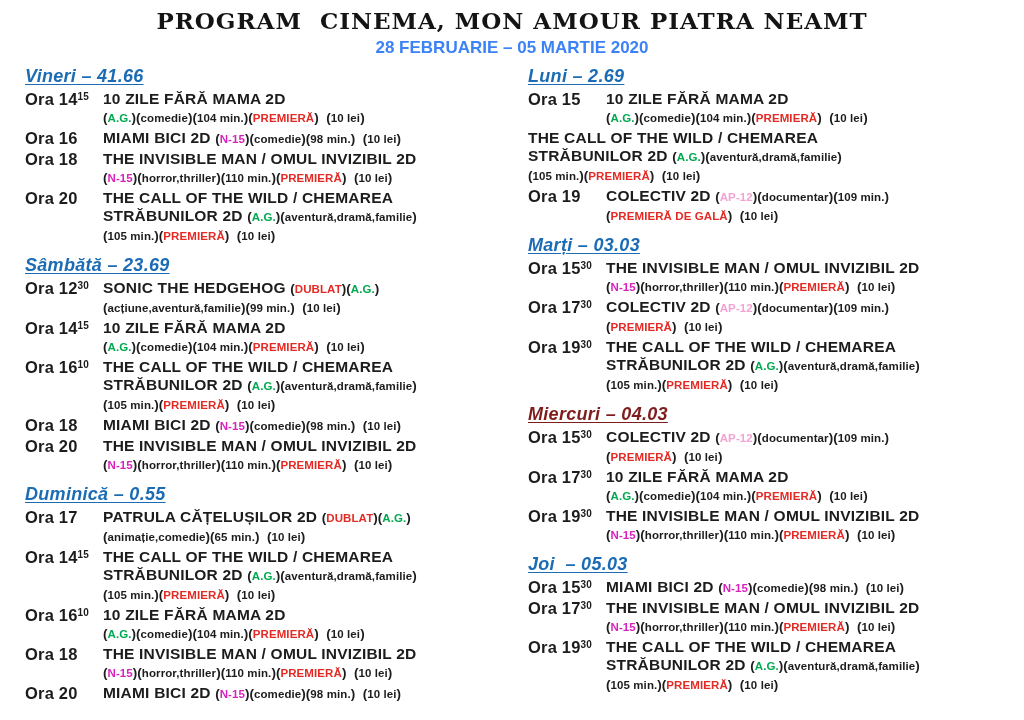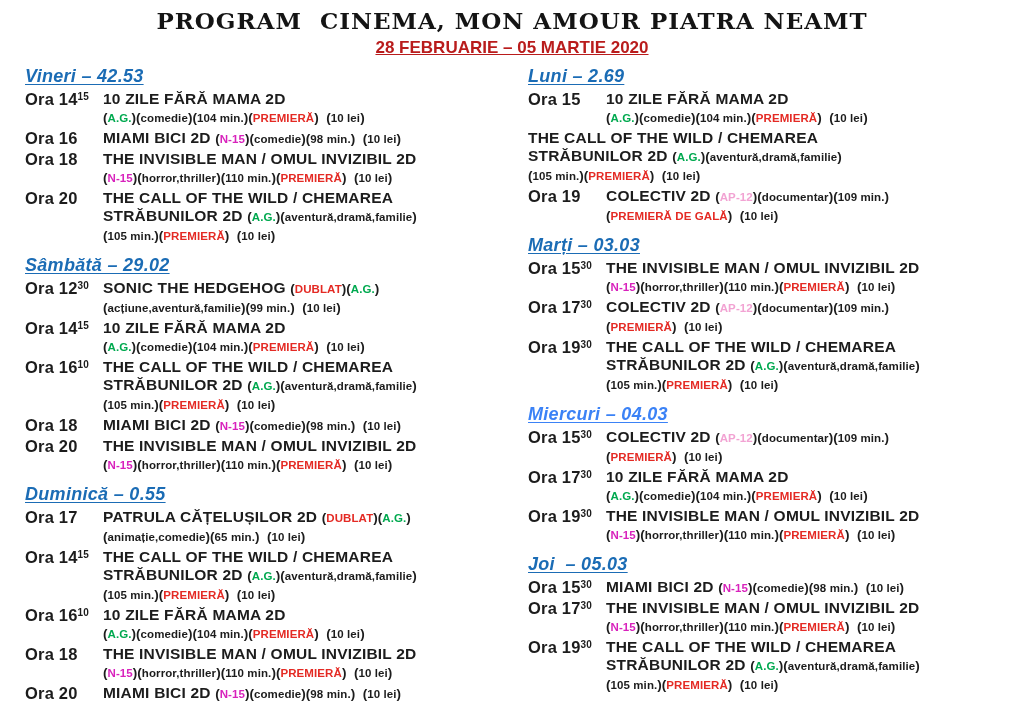--- a/index.html
+++ b/index.html
@@ -41,26 +41,26 @@
   .seg-T{font-size:15.5px;letter-spacing:0.2px;}
   .seg-P{font-size:13.5px;}
   .seg-D{font-size:11.5px;letter-spacing:0.1px;}
 </style>
 </head>
 <body>
 
 <div class="page">
   <div>
     <h1 class="page-title">PROGRAM  CINEMA, MON AMOUR PIATRA NEAMT</h1>
-    <div class="date-range" id="date-range" style="color: #b91c1c; text-decoration: underline;">28 FEBRUARIE – 05 MARTIE 2020</div>
+    <div class="date-range" id="date-range" style="color: #3b82f6;">28 FEBRUARIE – 05 MARTIE 2020</div>
   </div>
   <div class="columns" id="schedule-columns">
       <div class="schedule-column col1">
         <div class="day-section">
-          <div class="day-heading" style="color: rgb(27, 108, 181);">Vineri – 42.53</div>
+          <div class="day-heading" style="color: rgb(27, 108, 181);">Vineri – 41.66</div>
           <div class="schedule-entry">
             <div class="showtime">Ora 14<sup>15</sup></div>
             <div class="entry-lines">
               <div class="entry-line"><span class="seg-T" style="color: rgb(28, 28, 28);">10 ZILE FĂRĂ MAMA 2D</span></div>
               <div class="entry-line"><span class="seg-P" style="color: rgb(28, 28, 28);">(</span><span class="seg-D" style="color: rgb(0, 169, 79);">A.G.</span><span class="seg-P" style="color: rgb(28, 28, 28);">)(</span><span class="seg-D" style="color: rgb(28, 28, 28);">comedie</span><span class="seg-P" style="color: rgb(28, 28, 28);">)(</span><span class="seg-D" style="color: rgb(28, 28, 28);">104 min.</span><span class="seg-P" style="color: rgb(28, 28, 28);">)(</span><span class="seg-D" style="color: rgb(228, 42, 36);">PREMIERĂ</span><span class="seg-P" style="color: rgb(28, 28, 28);">)  (</span><span class="seg-D" style="color: rgb(28, 28, 28);">10 lei</span><span class="seg-P" style="color: rgb(28, 28, 28);">)</span></div>
             </div>
           </div>
           <div class="schedule-entry">
             <div class="showtime">Ora 16</div>
             <div class="entry-lines">
@@ -77,21 +77,21 @@
           <div class="schedule-entry">
             <div class="showtime">Ora 20</div>
             <div class="entry-lines">
               <div class="entry-line"><span class="seg-T" style="color: rgb(28, 28, 28);">THE CALL OF THE WILD / CHEMAREA</span></div>
               <div class="entry-line"><span class="seg-T" style="color: rgb(28, 28, 28);">STRĂBUNILOR 2D </span><span class="seg-P" style="color: rgb(28, 28, 28);">(</span><span class="seg-D" style="color: rgb(0, 169, 79);">A.G.</span><span class="seg-P" style="color: rgb(28, 28, 28);">)(</span><span class="seg-D" style="color: rgb(28, 28, 28);">aventură,dramă,familie</span><span class="seg-P" style="color: rgb(28, 28, 28);">)</span></div>
               <div class="entry-line"><span class="seg-P" style="color: rgb(28, 28, 28);">(</span><span class="seg-D" style="color: rgb(28, 28, 28);">105 min.</span><span class="seg-P" style="color: rgb(28, 28, 28);">)(</span><span class="seg-D" style="color: rgb(228, 42, 36);">PREMIERĂ</span><span class="seg-P" style="color: rgb(28, 28, 28);">)  (</span><span class="seg-D" style="color: rgb(28, 28, 28);">10 lei</span><span class="seg-P" style="color: rgb(28, 28, 28);">)</span></div>
             </div>
           </div>
         </div>
         <div class="day-section">
-          <div class="day-heading" style="color: rgb(27, 108, 181);">Sâmbătă – 29.02</div>
+          <div class="day-heading" style="color: rgb(27, 108, 181);">Sâmbătă – 23.69</div>
           <div class="schedule-entry">
             <div class="showtime">Ora 12<sup>30</sup></div>
             <div class="entry-lines">
               <div class="entry-line"><span class="seg-T" style="color: rgb(28, 28, 28);">SONIC THE HEDGEHOG </span><span class="seg-P" style="color: rgb(28, 28, 28);">(</span><span class="seg-D" style="color: rgb(228, 42, 36);">DUBLAT</span><span class="seg-P" style="color: rgb(28, 28, 28);">)(</span><span class="seg-D" style="color: rgb(0, 169, 79);">A.G.</span><span class="seg-P" style="color: rgb(28, 28, 28);">)</span></div>
               <div class="entry-line"><span class="seg-P" style="color: rgb(28, 28, 28);">(</span><span class="seg-D" style="color: rgb(28, 28, 28);">acțiune,aventură,familie</span><span class="seg-P" style="color: rgb(28, 28, 28);">)(</span><span class="seg-D" style="color: rgb(28, 28, 28);">99 min.</span><span class="seg-P" style="color: rgb(28, 28, 28);">)  (</span><span class="seg-D" style="color: rgb(28, 28, 28);">10 lei</span><span class="seg-P" style="color: rgb(28, 28, 28);">)</span></div>
             </div>
           </div>
           <div class="schedule-entry">
             <div class="showtime">Ora 14<sup>15</sup></div>
             <div class="entry-lines">
@@ -204,21 +204,21 @@
           <div class="schedule-entry">
             <div class="showtime">Ora 19<sup>30</sup></div>
             <div class="entry-lines">
               <div class="entry-line"><span class="seg-T" style="color: rgb(28, 28, 28);">THE CALL OF THE WILD / CHEMAREA</span></div>
               <div class="entry-line"><span class="seg-T" style="color: rgb(28, 28, 28);">STRĂBUNILOR 2D </span><span class="seg-P" style="color: rgb(28, 28, 28);">(</span><span class="seg-D" style="color: rgb(0, 169, 79);">A.G.</span><span class="seg-P" style="color: rgb(28, 28, 28);">)(</span><span class="seg-D" style="color: rgb(28, 28, 28);">aventură,dramă,familie</span><span class="seg-P" style="color: rgb(28, 28, 28);">)</span></div>
               <div class="entry-line"><span class="seg-P" style="color: rgb(28, 28, 28);">(</span><span class="seg-D" style="color: rgb(28, 28, 28);">105 min.</span><span class="seg-P" style="color: rgb(28, 28, 28);">)(</span><span class="seg-D" style="color: rgb(228, 42, 36);">PREMIERĂ</span><span class="seg-P" style="color: rgb(28, 28, 28);">)  (</span><span class="seg-D" style="color: rgb(28, 28, 28);">10 lei</span><span class="seg-P" style="color: rgb(28, 28, 28);">)</span></div>
             </div>
           </div>
         </div>
         <div class="day-section">
-          <div class="day-heading" style="color: #3b82f6;">Miercuri – 04.03</div>
+          <div class="day-heading" style="color: #7f1d1d;">Miercuri – 04.03</div>
           <div class="schedule-entry">
             <div class="showtime">Ora 15<sup>30</sup></div>
             <div class="entry-lines">
               <div class="entry-line"><span class="seg-T" style="color: rgb(28, 28, 28);">COLECTIV 2D </span><span class="seg-P" style="color: rgb(28, 28, 28);">(</span><span class="seg-D" style="color: rgb(242, 163, 211);">AP-12</span><span class="seg-P" style="color: rgb(28, 28, 28);">)(</span><span class="seg-D" style="color: rgb(28, 28, 28);">documentar</span><span class="seg-P" style="color: rgb(28, 28, 28);">)(</span><span class="seg-D" style="color: rgb(28, 28, 28);">109 min.</span><span class="seg-P" style="color: rgb(28, 28, 28);">)</span></div>
               <div class="entry-line"><span class="seg-P" style="color: rgb(28, 28, 28);">(</span><span class="seg-D" style="color: rgb(228, 42, 36);">PREMIERĂ</span><span class="seg-P" style="color: rgb(28, 28, 28);">)  (</span><span class="seg-D" style="color: rgb(28, 28, 28);">10 lei</span><span class="seg-P" style="color: rgb(28, 28, 28);">)</span></div>
             </div>
           </div>
           <div class="schedule-entry">
             <div class="showtime">Ora 17<sup>30</sup></div>
             <div class="entry-lines">

